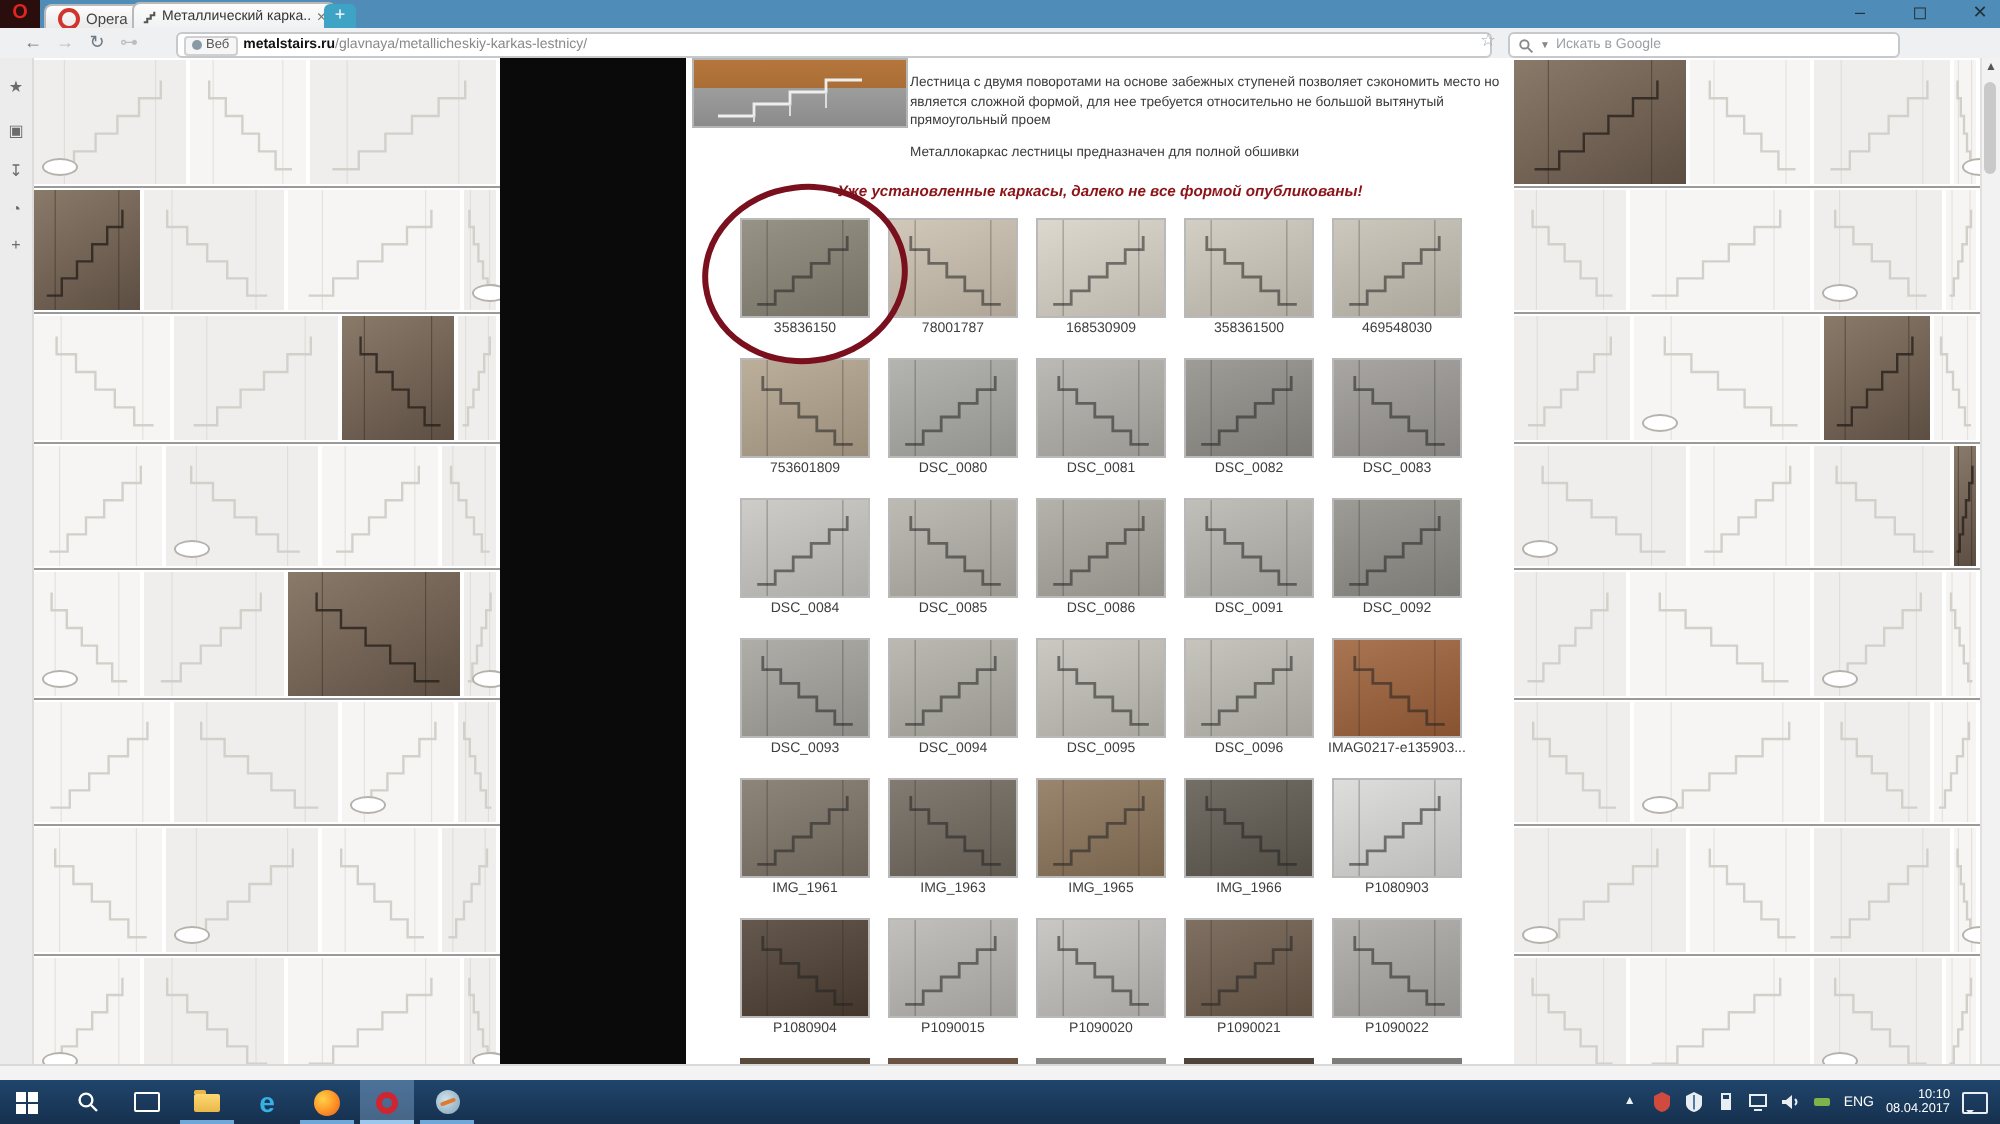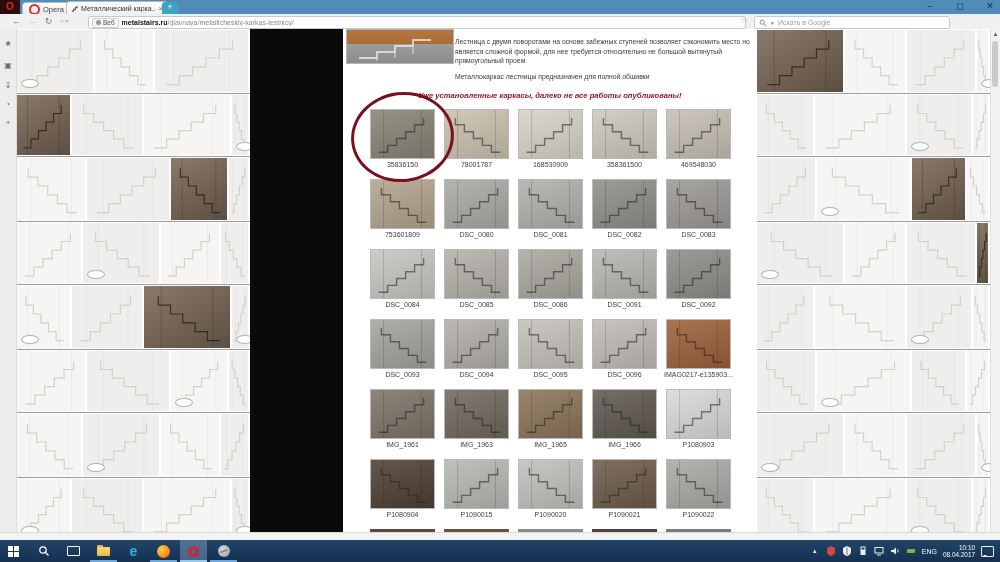--- a/index.html
+++ b/index.html
@@ -365,21 +365,21 @@
 
     <div class="abs content">
       <div class="abs render">
         <svg width="106" height="33" viewBox="0 0 106 33">
             <path d="M12 28 L30 28 L30 22 L48 22 L48 16 L66 16 L66 10 L84 10" fill="none" stroke="#eee" stroke-width="1.4"></path>
             <path d="M30 28 L30 31 M48 22 L48 28 M66 16 L66 24" stroke="#ddd" stroke-width="1"></path>
           </svg>
       </div>
       <div class="abs p1">Лестница с двумя поворотами на основе забежных ступеней позволяет сэкономить место но является сложной формой, для нее требуется относительно не большой вытянутый прямоугольный проем</div>
       <div class="abs p2">Металлокаркас лестницы предназначен для полной обшивки</div>
-      <div class="abs redhead">Уже установленные каркасы, далеко не все работы опубликованы!</div>
+      <div class="abs redhead">Уже установленные каркасы, далеко не все формой опубликованы!</div>
       <div id="gallery">
           <div class="thumb" style="left: 27px; top: 80px; background: linear-gradient(160deg, rgba(255, 255, 255, 0.133), rgba(0, 0, 0, 0.133)), rgb(135, 130, 116);">
             <svg width="63" height="48" viewBox="0 0 63 48" style="position:absolute;left:0;top:0;">
               <path d="M7.6,42.2 L16.6,42.2 L16.6,35.4 L25.6,35.4 L25.6,28.5 L34.6,28.5 L34.6,21.7 L43.6,21.7 L43.6,14.8 L52.6,14.8 L52.6,8.0" fill="none" stroke="rgba(35,35,35,0.55)" stroke-width="1.4"></path>
               <path d="M12.6,0 V48 M50.4,0 V48" stroke="rgba(35,35,35,0.55)" stroke-width="0.7" opacity="0.5"></path>
             </svg>
           </div>
           <div class="cap" style="left: 23px; top: 132px;">35836150</div>
           <div class="thumb" style="left: 101px; top: 80px; background: linear-gradient(160deg, rgba(255, 255, 255, 0.133), rgba(0, 0, 0, 0.133)), rgb(201, 191, 174);">
             <svg width="63" height="48" viewBox="0 0 63 48" style="position:absolute;left:0;top:0;">

